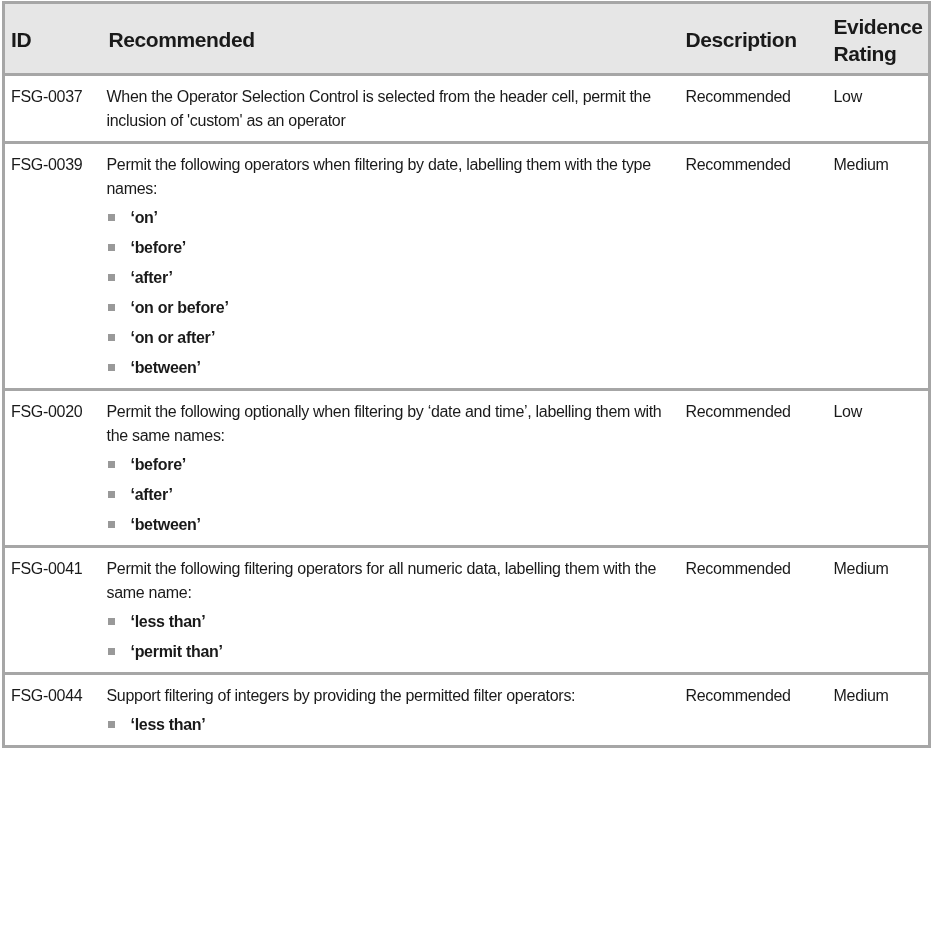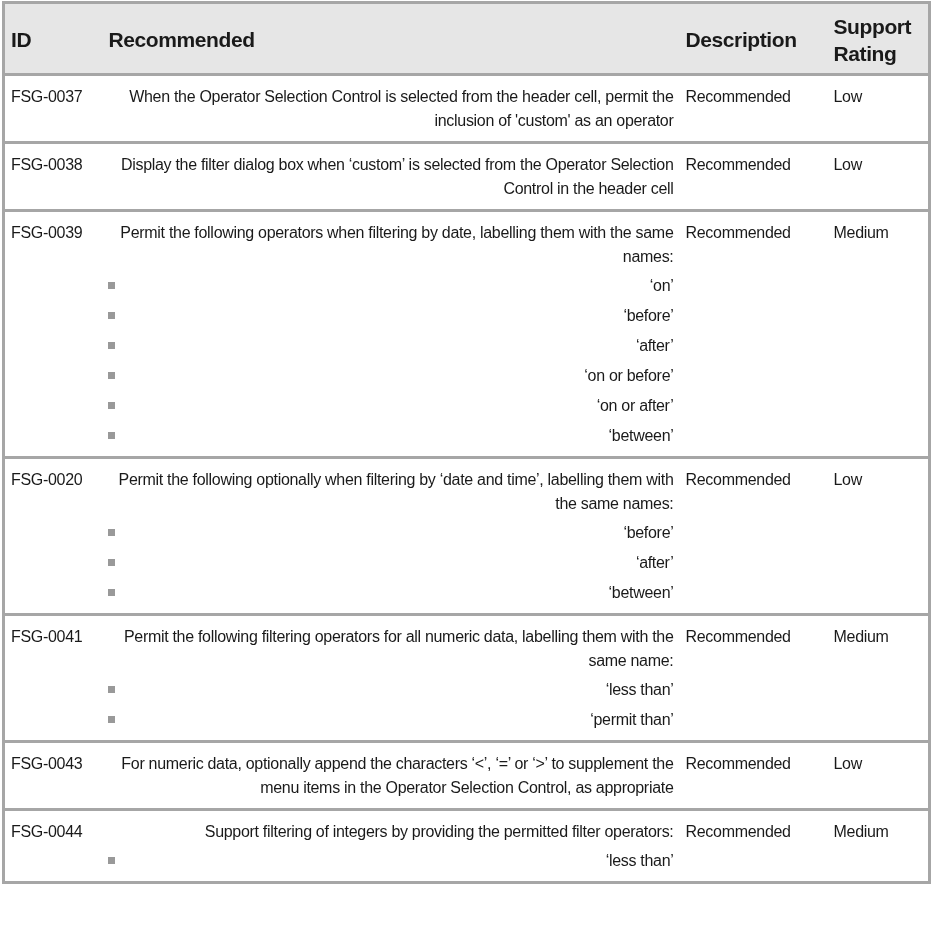--- a/index.html
+++ b/index.html
@@ -36,25 +36,26 @@
       letter-spacing: -0.4px;
       padding-top: 2px;
     }
     td {
       font-size: 16px;
       line-height: 24px;
       padding-top: 9px;
       padding-bottom: 8px;
       letter-spacing: -0.3px;
     }
-    td.desc { padding-left: 4px; text-align: right; }
+    td.desc { padding-left: 4px; }
     ul.ops {
       list-style: none;
       margin: 5px 0 0 0;
       padding: 0;
+      font-weight: bold;
     }
     ul.ops li {
       position: relative;
       padding-left: 24px;
       line-height: 24px;
       margin-bottom: 6px;
     }
     ul.ops li:last-child { margin-bottom: 0; }
     .bullet {
       position: absolute;
@@ -72,44 +73,36 @@
       <col class="c-id">
         <col class="c-desc">
         <col class="c-conf">
         <col class="c-ev">
     </colgroup>
     <thead>
       <tr>
         <th>ID</th>
         <th>Recommended</th>
         <th>Description</th>
-        <th>Support Rating</th>
+        <th>Evidence Rating</th>
       </tr>
     </thead>
     <tbody id="tbody">
         <tr>
           <td>FSG-0037</td>
           <td class="desc">
             <div>When the Operator Selection Control is selected from the header cell, permit the inclusion of 'custom' as an operator</div>
           </td>
           <td>Recommended</td>
           <td>Low</td>
         </tr>
         <tr>
-          <td>FSG-0038</td>
-          <td class="desc">
-            <div>Display the filter dialog box when ‘custom’ is selected from the Operator Selection Control in the header cell</div>
-          </td>
-          <td>Recommended</td>
-          <td>Low</td>
-        </tr>
-        <tr>
           <td>FSG-0039</td>
           <td class="desc">
-            <div>Permit the following operators when filtering by date, labelling them with the same names:</div>
+            <div>Permit the following operators when filtering by date, labelling them with the type names:</div>
             <ul class="ops">
               <li><span class="bullet"></span><span>‘on’</span></li>
               <li><span class="bullet"></span><span>‘before’</span></li>
               <li><span class="bullet"></span><span>‘after’</span></li>
               <li><span class="bullet"></span><span>‘on or before’</span></li>
               <li><span class="bullet"></span><span>‘on or after’</span></li>
               <li><span class="bullet"></span><span>‘between’</span></li>
             </ul>
           </td>
           <td>Recommended</td>
@@ -134,28 +127,20 @@
             <div>Permit the following filtering operators for all numeric data, labelling them with the same name:</div>
             <ul class="ops">
               <li><span class="bullet"></span><span>‘less than’</span></li>
               <li><span class="bullet"></span><span>‘permit than’</span></li>
             </ul>
           </td>
           <td>Recommended</td>
           <td>Medium</td>
         </tr>
         <tr>
-          <td>FSG-0043</td>
-          <td class="desc">
-            <div>For numeric data, optionally append the characters ‘&lt;’, ‘=’ or ‘&gt;’ to supplement the menu items in the Operator Selection Control, as appropriate</div>
-          </td>
-          <td>Recommended</td>
-          <td>Low</td>
-        </tr>
-        <tr>
           <td>FSG-0044</td>
           <td class="desc">
             <div>Support filtering of integers by providing the permitted filter operators:</div>
             <ul class="ops">
               <li><span class="bullet"></span><span>‘less than’</span></li>
             </ul>
           </td>
           <td>Recommended</td>
           <td>Medium</td>
         </tr>

